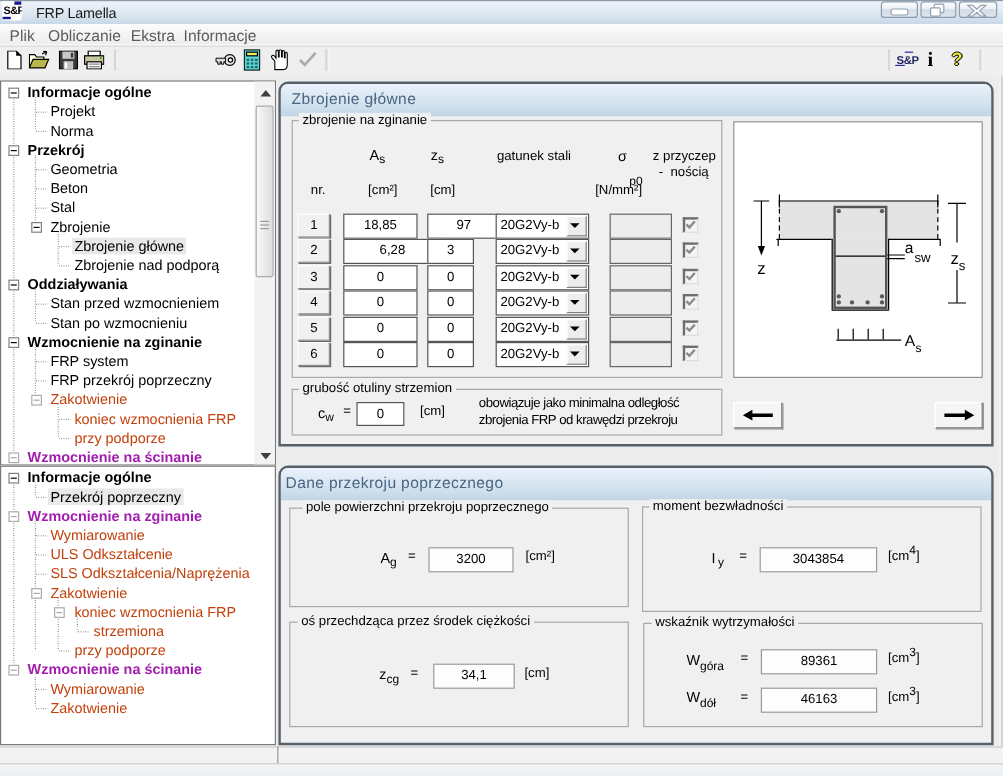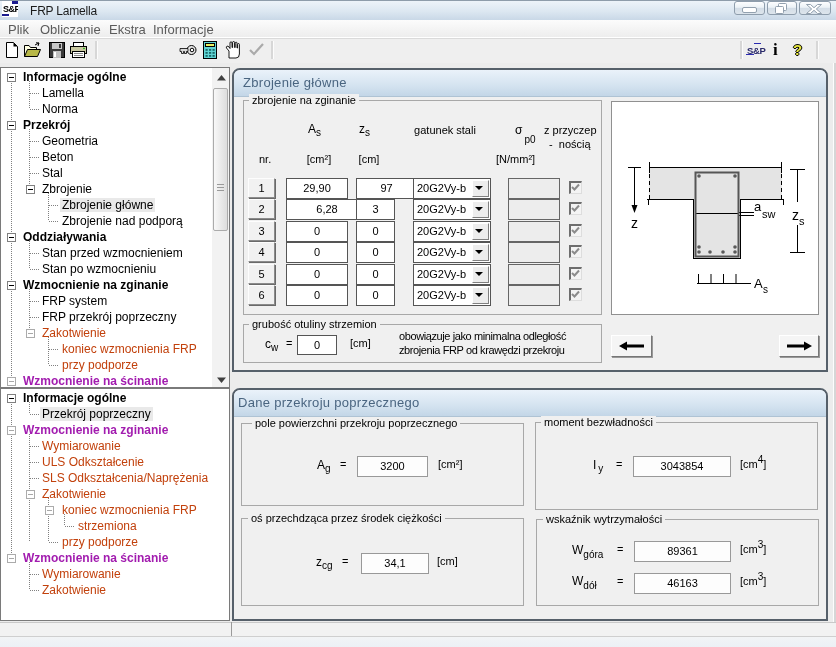--- a/index.html
+++ b/index.html
@@ -209,21 +209,21 @@
 
     <div class="pmbox" style="left:7px;top:73px;"></div>
     <div class="pmbox" style="left:7px;top:121px;"></div>
     <div class="pmbox" style="left:26px;top:185px;"></div>
     <div class="pmbox" style="left:7px;top:233px;"></div>
     <div class="pmbox" style="left:7px;top:281px;"></div>
     <div class="pmbox pmgray" style="left:26px;top:329px;"></div>
     <div class="pmbox pmgray" style="left:7px;top:377px;"></div>
 
     <div class="trow tbold" style="left:23px;top:69px;">Informacje ogólne</div>
-    <div class="trow" style="left:42px;top:85px;">Lamella</div>
+    <div class="trow" style="left:42px;top:85px;">Projekt</div>
     <div class="trow" style="left:42px;top:101px;">Norma</div>
     <div class="trow tbold" style="left:23px;top:117px;">Przekrój</div>
     <div class="trow" style="left:42px;top:133px;">Geometria</div>
     <div class="trow" style="left:42px;top:149px;">Beton</div>
     <div class="trow" style="left:42px;top:165px;">Stal</div>
     <div class="trow" style="left:42px;top:181px;">Zbrojenie</div>
     <div class="trow" style="left:60px;top:197px;"><span class="hl">Zbrojenie główne</span></div>
     <div class="trow" style="left:62px;top:213px;">Zbrojenie nad podporą</div>
     <div class="trow tbold" style="left:23px;top:229px;">Oddziaływania</div>
     <div class="trow" style="left:42px;top:245px;">Stan przed wzmocnieniem</div>
@@ -280,30 +280,30 @@
       <div class="pcap"></div>
       <div class="pcaptext" style="left:4px;">Dane przekroju poprzecznego</div>
     </div>
   <div class="abs" id="p1content">
     <div class="gbox" style="left:243px;top:100px;width:359px;height:215px;"></div>
     <div class="abs glabel" style="left:249px;top:94px;">zbrojenie na zginanie</div>
 
     <div class="abs" style="left:308px;top:122px;font-size:12px;">A<span class="sub" style="position:relative;top:3px;">s</span></div>
     <div class="abs" style="left:359px;top:122px;font-size:12px;">z<span class="sub" style="position:relative;top:3px;">s</span></div>
     <div class="abs" style="left:406px;top:124px;width:78px;text-align:center;">gatunek stali</div>
-    <div class="abs" style="left:515px;top:123px;font-size:12px;">σ<span class="sub" style="position:relative;top:9px;margin-left:2px;">p0</span></div>
+    <div class="abs" style="left:515px;top:123px;font-size:12px;">σ<span class="sub" style="position:relative;top:20px;margin-left:2px;">p0</span></div>
     <div class="abs" style="left:544px;top:124px;">z przyczep</div>
     <div class="abs" style="left:549px;top:138px;">-&nbsp; nością</div>
     <div class="abs" style="left:259px;top:153px;">nr.</div>
     <div class="abs" style="left:288px;top:153px;width:62px;text-align:center;">[cm²]</div>
     <div class="abs" style="left:358px;top:153px;width:22px;text-align:center;">[cm]</div>
     <div class="abs" style="left:496px;top:153px;">[N/mm²]</div>
 
     <div class="nbtn" style="left:248px;top:178px;">1</div>
-    <div class="inp" style="left:286px;top:178px;width:62px;">29,90</div>
+    <div class="inp" style="left:286px;top:178px;width:62px;">18,85</div>
     <div class="inp" style="left:356px;top:178px;width:61px;">97</div>
     <div class="combo" style="left:413px;top:178px;"><span style="padding-left:3px;">20G2Vy-b</span><span class="cbtn"></span><span class="arr"></span></div>
     <div class="ginp" style="left:508px;top:178px;width:52px;"></div>
     <div class="cbx" style="left:569px;top:181px;">
         <svg width="9" height="9" style="position:absolute;left:0;top:0;">
           <path d="M1 4 L3.5 6.5 L8 1.5" stroke="#8C8C8C" stroke-width="2" fill="none"></path>
         </svg>
       </div>
     <div class="nbtn" style="left:248px;top:199px;">2</div>
     <div class="inp" style="left:286px;top:199px;width:82px;">6,28</div>

